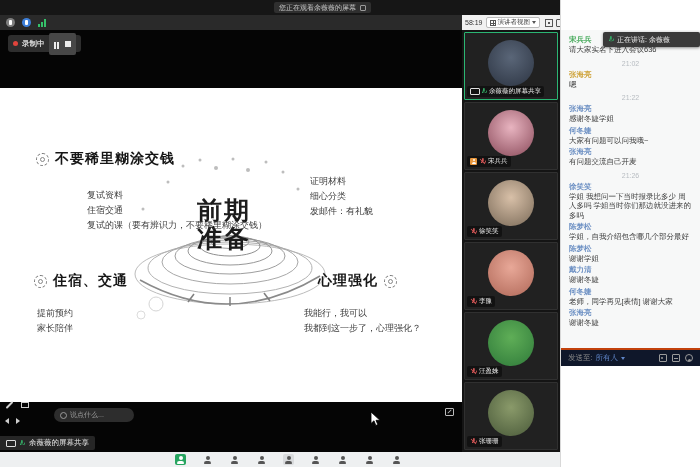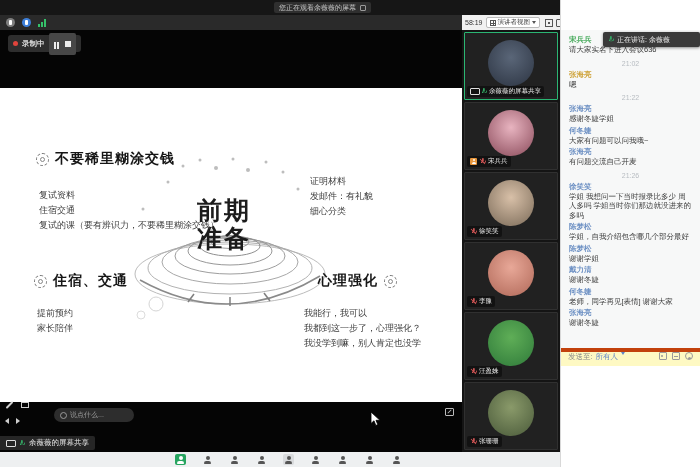--- a/index.html
+++ b/index.html
@@ -39,21 +39,21 @@
 
   
   .slide { position:absolute; left:0; top:58px; width:462px; height:314px; background:#fff; overflow:hidden; }
   .sec { position:absolute; }
   .sec-head { display:flex; align-items:center; gap:6px; }
   .orn { width:13px; height:13px; border:1px dashed #777; border-radius:50%; position:relative; flex:none; }
   .orn::after { content:""; position:absolute; inset:3px; border:1px solid #888; border-radius:50%; }
   .sec-title { font-size:14px; font-weight:bold; color:#161616; letter-spacing:1px; white-space:nowrap; }
   .sec-items { margin-top:18px; }
   .sec-item { font-size:9px; color:#3d3d3d; line-height:15px; white-space:nowrap; }
-  .s1 { left:36px; top:62px; } .s1 .sec-items { margin-top:20px; padding-left:3px; }
+  .s1 { left:36px; top:62px; } .s1 .sec-items { margin-top:20px; padding-left:3px;margin-left:48px; }
   .s2 { left:244px; top:66px; } .s2 .sec-title { font-size:13.5px; } .s2 .sec-items { margin-top:20px; margin-left:66px; }
   .s3 { left:34px; top:184px; } .s3 .sec-items { margin-top:16px; padding-left:3px; }
   .s4 { left:318px; top:184px; } .s4 .sec-items { margin-top:16px; margin-left:-14px; }
   .center-title { position:absolute; left:194px; top:108px; width:60px; font-size:25px; font-weight:bold;
     line-height:28px; letter-spacing:2px; color:#1c1c1c; text-align:center; }
   .coil { position:absolute; left:128px; top:66px; }
 
   
   .tools-row { position:absolute; left:5px; display:flex; gap:7px; align-items:center; }
   .pen-ic { width:9px; height:2px; background:#cfcfcf; border-radius:1px; transform:rotate(-45deg); }
@@ -120,22 +120,22 @@
   .chat-msgs { position:absolute; left:0; top:30px; width:100%; height:318px; background:#f7f8f8;
     padding:5px 8px; overflow:hidden; }
   .msg-name { font-size:7.5px; line-height:10px; font-weight:bold; }
   .c-green { color:#4fae63; } .c-orange { color:#cfa43c; } .c-blue { color:#6e91c4; }
   .msg-text { font-size:7.5px; line-height:9.5px; color:#3c3c3c; margin-bottom:2px; word-break:break-all; }
   .msg-time { font-size:7px; color:#b7bcc1; text-align:center; line-height:13px; }
   .speak-toast { position:absolute; left:42px; top:32px; width:97px; height:15px; background:#3a3a3a; border-radius:2px;
     display:flex; align-items:center; gap:3px; padding:0 4px; box-shadow:0 1px 3px rgba(0,0,0,.45); z-index:5; }
   .toast-txt { font-size:7px; color:#f0f0f0; white-space:nowrap; }
   .mic.sm { transform:scale(.8); }
-  .send-bar { position:absolute; left:0; top:348px; width:100%; height:18px; border-top:4px solid #c2410c;
-    display:flex; align-items:flex-start; padding:0 7px; gap:3px; background:#fef9c3; }
+  .send-bar { position:absolute; left:0; top:348px; width:100%; height:18px; border-top:2px solid #c2410c;
+    display:flex; align-items:center; padding:0 7px; gap:3px; background:#0f172a; }
   .send-label { font-size:7.5px; color:#888; } .send-val { font-size:7.5px; color:#5f85c7; }
   .caret-blue { width:0; height:0; border-left:2px solid transparent; border-right:2px solid transparent; border-top:3px solid #5f85c7; }
   .send-icons { margin-left:auto; display:flex; gap:5px; align-items:center; }
   .si { width:8px; height:8px; border:1px solid #9a9a9a; border-radius:1px; position:relative; }
   .si-img::after { content:""; position:absolute; left:1px; top:2px; width:2px; height:2px; border-radius:50%; background:#9a9a9a; }
   .si-shot::after { content:""; position:absolute; left:1px; top:3px; width:4px; height:1px; background:#9a9a9a; }
   .si-member { border-radius:50%; }
   .si-member::after { content:""; position:absolute; left:1.5px; top:3.5px; width:3px; height:2px; border-radius:2px 2px 0 0; background:#9a9a9a; }
   .chat-input { position:absolute; left:0; top:366px; width:100%; height:101px; background:#fff; padding:6px 8px; }
   .caret-line { width:1px; height:10px; background:#555; }
@@ -229,22 +229,22 @@
         <div class="sec-items">
           <div class="sec-item">复试资料</div>
           <div class="sec-item">住宿交通</div>
           <div class="sec-item">复试的课（要有辨识力，不要稀里糊涂交钱）</div>
         </div>
       </div>
 
       <div class="sec s2">
         <div class="sec-items">
           <div class="sec-item">证明材料</div>
+          <div class="sec-item">细心分类</div>
           <div class="sec-item">发邮件：有礼貌</div>
-          <div class="sec-item">细心分类</div>
         </div>
       </div>
 
       <div class="sec s3">
         <div class="sec-head">
           <span class="orn"></span>
           <span class="sec-title">住宿、交通</span>
         </div>
         <div class="sec-items">
           <div class="sec-item">提前预约</div>
@@ -253,21 +253,20 @@
       </div>
 
       <div class="sec s4">
         <div class="sec-head">
           <span class="sec-title">心理强化</span>
           <span class="orn"></span>
         </div>
         <div class="sec-items">
           <div class="sec-item">我能行，我可以</div>
           <div class="sec-item">我都到这一步了，心理强化？</div>
-          <div class="sec-item">我没学到嘛，别人肯定也没学</div>
         </div>
       </div>
     </div>
 
     <div class="tools-row" style="top:372px;">
       <span class="pen-ic"></span>
       <span class="shape-ic"></span>
     </div>
     <div class="tools-row" style="top:388px;">
       <span class="arrow-l"></span>

